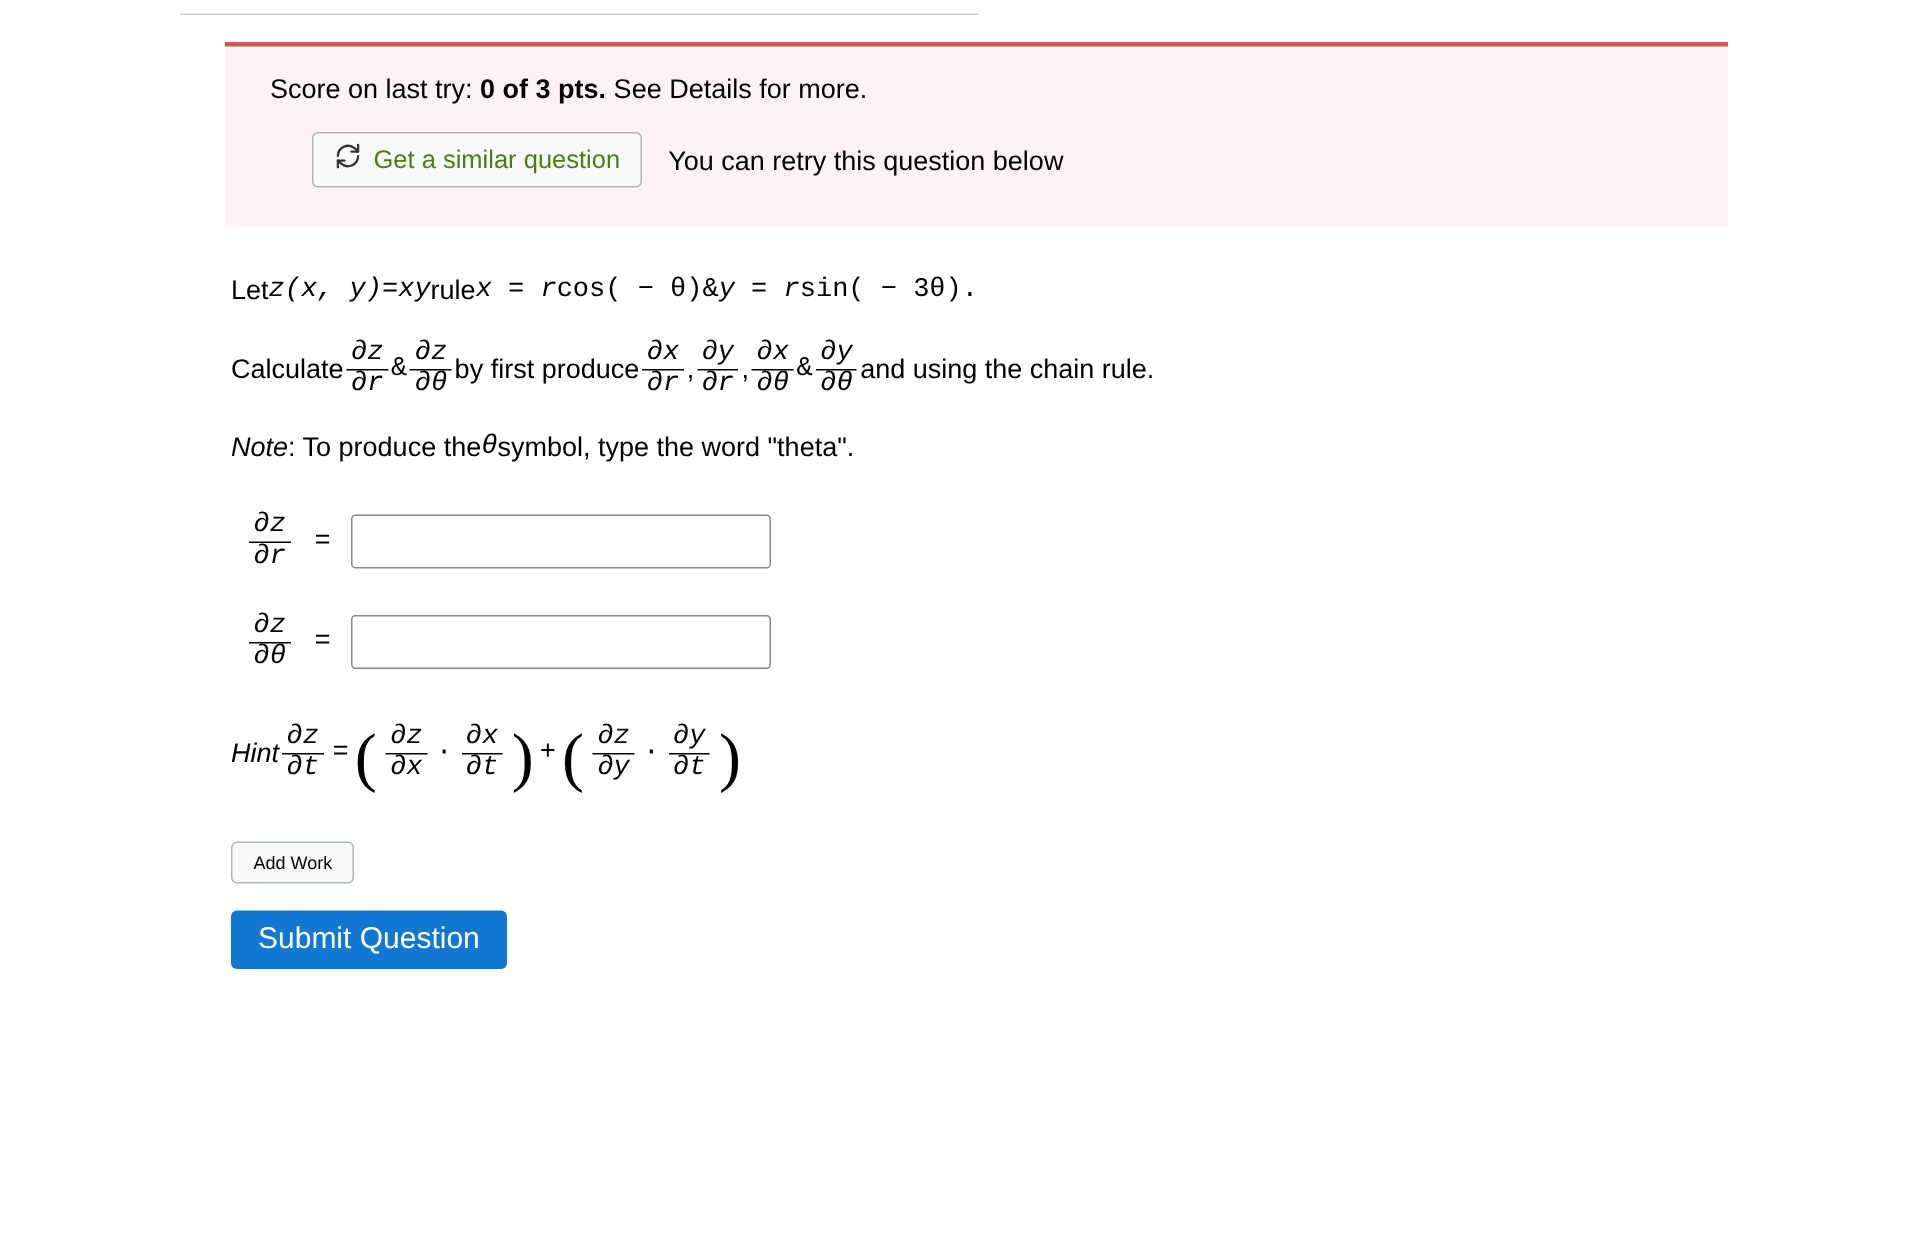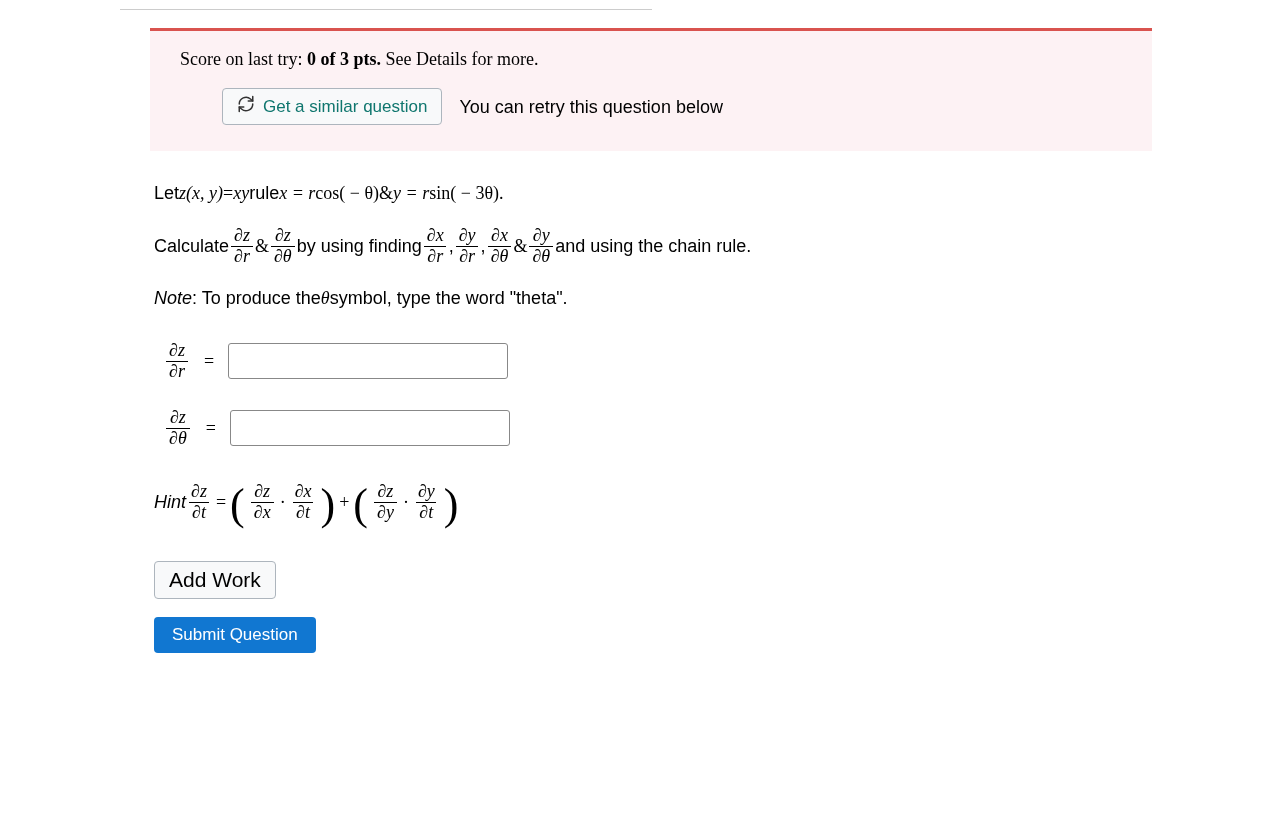--- a/index.html
+++ b/index.html
@@ -18,43 +18,43 @@
     margin-left: -30px;
     margin-right: 500px;
   }
   .score-box {
     background: #fdf2f4;
     border-top: 3px solid #d9534f;
     padding: 18px 30px 26px 30px;
     margin-top: 18px;
     margin-bottom: 28px;
   }
-  .score-line { margin-bottom: 18px; font-family: Liberation Serif, serif; }
+  .score-line { margin-bottom: 18px; }
   .bold { font-weight: 700; }
   .similar-btn {
     display: inline-flex;
     align-items: center;
     gap: 8px;
     background: #f8f9fa;
     border: 1px solid #adb5bd;
     border-radius: 4px;
     padding: 6px 14px;
     font-size: 17px;
-    color: #0f766e;
-    margin-left: 42px;
+    color: #4d7c0f;
+    margin-left: 28px;
     cursor: pointer;
   }
   .retry-text { margin-left: 12px; margin-top: 22px; }
 
   .question-body { padding: 0 4px; line-height: 1.6; }
   .para { margin: 0 0 18px 0; display:flex; flex-wrap:wrap; align-items:center; gap:0; }
   .para.note { margin-bottom: 28px;}
   .italic { font-style: italic; }
 
-  .math { font-family: Liberation Serif, serif; }
+  .math { font-family: Liberation Mono, monospace; }
   .mi { font-style: italic; }
   .frac {
     display: inline-flex;
     flex-direction: column;
     align-items: center;
     vertical-align: middle;
     line-height: 1.1;
     margin: 0 2px;
   }
   .frac .num { padding: 0 3px; }
@@ -74,31 +74,31 @@
     border-radius: 3px;
     font-size: 16px;
     padding: 0 6px;
   }
 
   .add-work-btn {
     background: #f8f9fa;
     border: 1px solid #adb5bd;
     border-radius: 4px;
     padding: 6px 14px;
-    font-size: 21px;
+    font-size: 12px;
     cursor: pointer;
     margin: 20px 0 18px 0;
   }
   .submit-btn {
     background: #1177d1;
     color: #fff;
     border: none;
     border-radius: 4px;
     padding: 8px 18px;
-    font-size: 17px;
+    font-size: 20px;
     cursor: pointer;
   }
 
   .big-paren {
     font-size: 44px;
     line-height: 0;
     position: relative;
     top: 2px;
     font-family: "Cambria Math","Times New Roman", serif;
   }
@@ -150,21 +150,21 @@
     <span>Calculate </span>
     <span class="frac math">
       <span class="num mi">∂z</span>
       <span class="den mi">∂r</span>
     </span>
     <span class="math"> &amp; </span>
     <span class="frac math">
       <span class="num mi">∂z</span>
       <span class="den mi">∂θ</span>
     </span>
-    <span> by using finding </span>
+    <span> by first produce </span>
     <span class="frac math">
       <span class="num mi">∂x</span>
       <span class="den mi">∂r</span>
     </span>
     <span>, </span>
     <span class="frac math">
       <span class="num mi">∂y</span>
       <span class="den mi">∂r</span>
     </span>
     <span>, </span>

